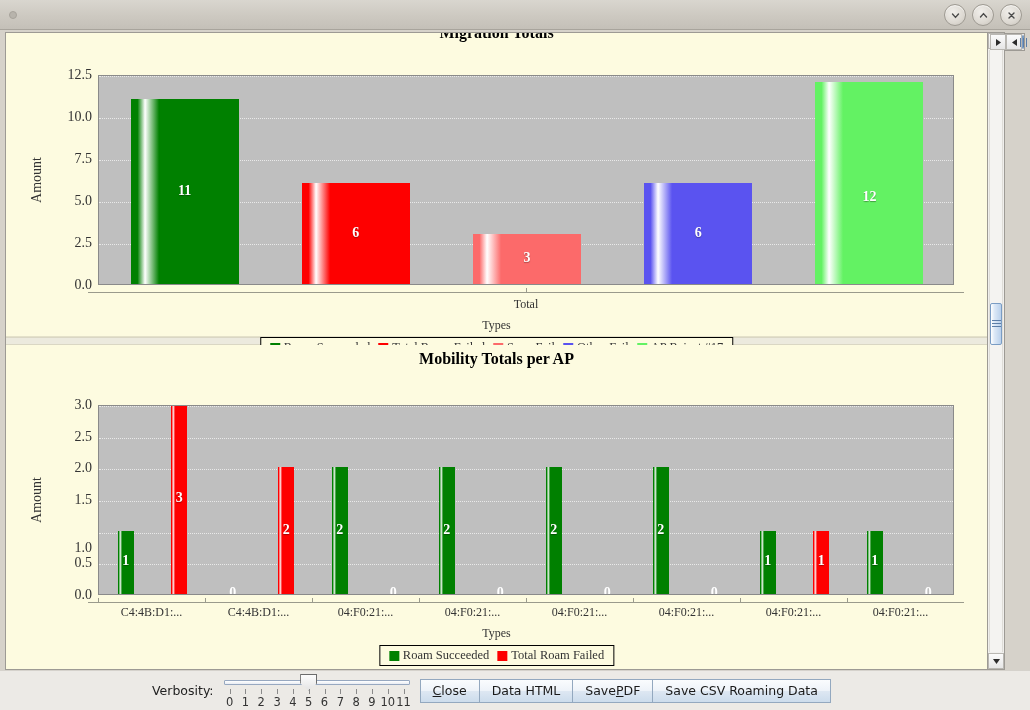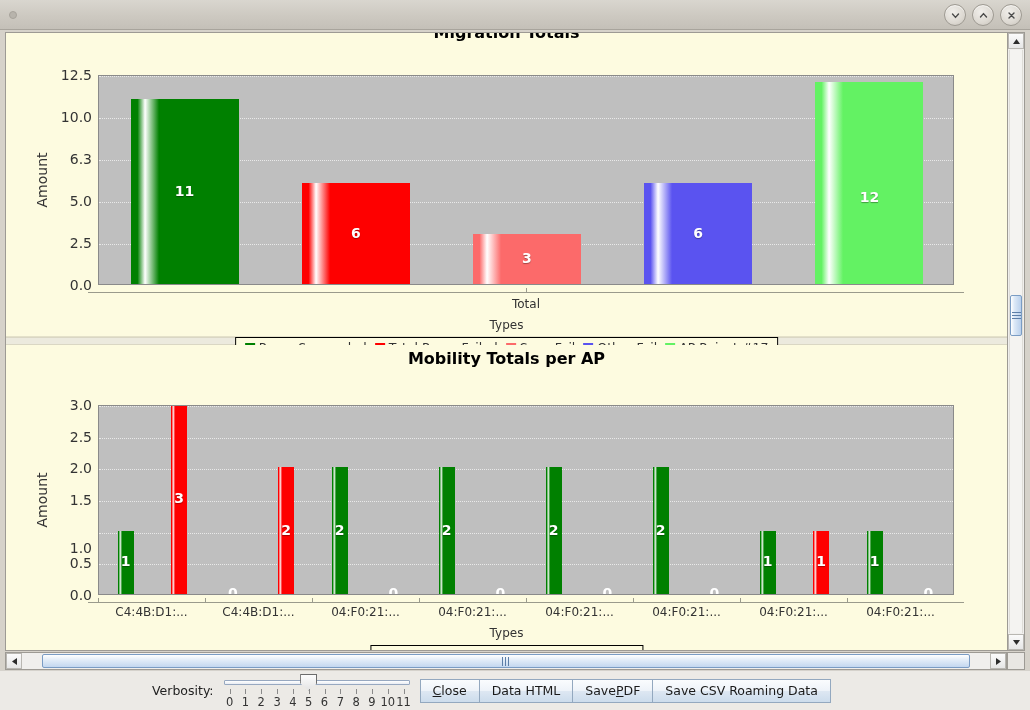--- a/index.html
+++ b/index.html
@@ -45,21 +45,21 @@
 
   
   .content{
     flex:1;position:relative;display:flex;flex-direction:column;
     background:#d6d2ca;
     padding:0 0 0 0;
     box-sizing:border-box;
   }
   .viewport-wrap{
     position:absolute;left:5px;top:2px;right:5px;bottom:40px;
-    display:flex;flex-direction:column;
+    display:flex;font-family:Liberation Serif, serif;
   }
   .viewport-row{flex:1;display:flex;min-height:0;}
   .scroll-pane{
     flex:1;min-width:0;position:relative;overflow:hidden;
     background:#fdfbe0;
     border:1px solid #9d9a94;
     border-right:none;
     box-sizing:border-box;
   }
 
@@ -270,21 +270,21 @@
 
         <div class="scroll-pane">
           <div class="charts" id="charts-root">
               <div class="panel first">
                 <div class="chart-title">Migration Totals</div>
                 <div class="plot-block" style="position: relative; height: 290px;">
                   <div class="ylabel" style="top: 135px;">Amount</div>
                   <div class="ytick" style="top: 240px; left: 26px; width: 60px;">0.0</div>
                   <div class="ytick" style="top: 198px; left: 26px; width: 60px;">2.5</div>
                   <div class="ytick" style="top: 156px; left: 26px; width: 60px;">5.0</div>
-                  <div class="ytick" style="top: 114px; left: 26px; width: 60px;">6.3</div>
+                  <div class="ytick" style="top: 114px; left: 26px; width: 60px;">7.5</div>
                   <div class="ytick" style="top: 72px; left: 26px; width: 60px;">10.0</div>
                   <div class="ytick" style="top: 30px; left: 26px; width: 60px;">12.5</div>
                   <div class="plot" style="left: 92px; top: 30px; width: 856px; height: 210px; background: rgb(191, 191, 191);">
                     <div class="gridline" style="top: 168px;"></div>
                     <div class="gridline" style="top: 126px;"></div>
                     <div class="gridline" style="top: 84px;"></div>
                     <div class="gridline" style="top: 42px;"></div>
                     <div class="gridline" style="top: 0px;"></div>
                     <div class="bar" style="left: 31.672px; width: 107.856px; height: 184.8px; background: linear-gradient(to right, rgb(0, 128, 0) 0%, rgb(0, 128, 0) 6%, rgb(255, 255, 255) 13%, rgb(0, 128, 0) 26%, rgb(0, 128, 0) 100%);">
                       <span class="barlabel" style="top: 83.4px;">11</span>

